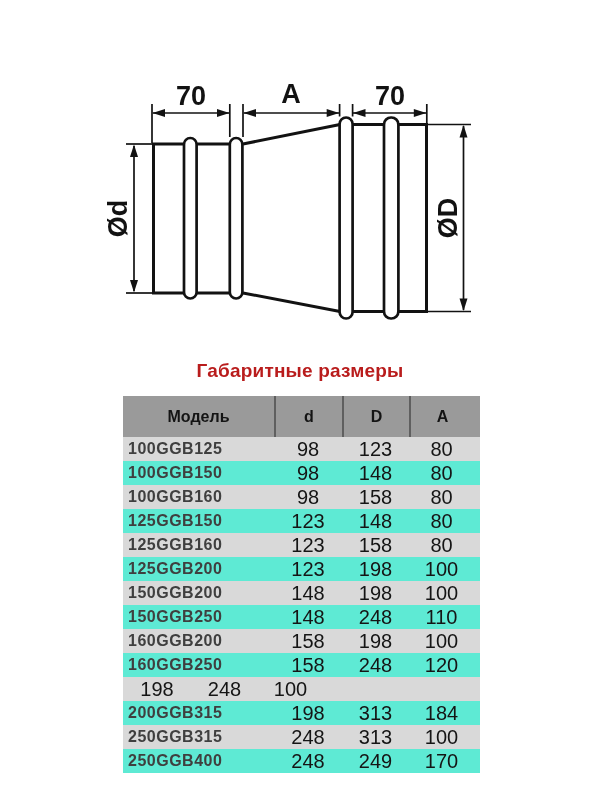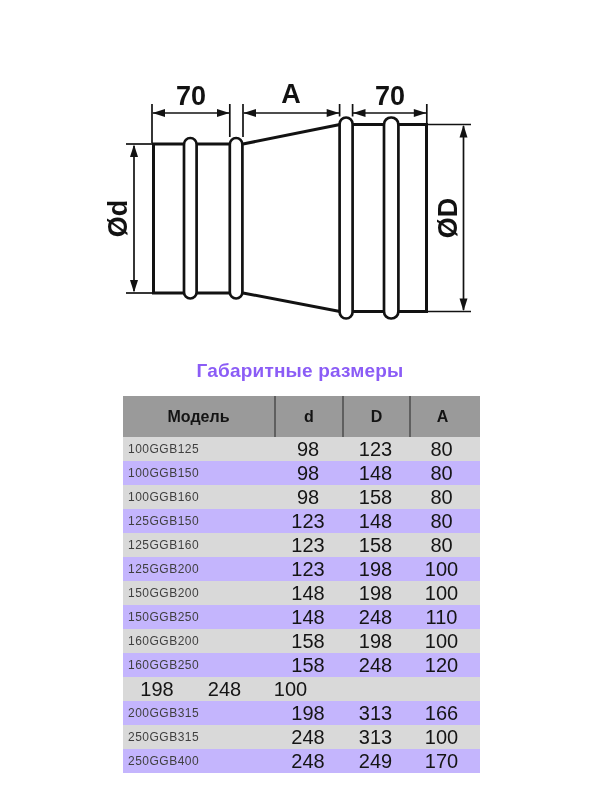--- a/index.html
+++ b/index.html
@@ -25,43 +25,43 @@
   svg .bead{stroke:var(--line);fill:#ffffff;stroke-width:2.7;}
   svg .ah{fill:var(--line);stroke:none;}
   svg text{
     fill:var(--line);font-family:"Liberation Sans", sans-serif;
     font-weight:bold;font-size:27px;
   }
 
   
   .section-title{
     position:absolute;top:360px;left:0;width:600px;height:24px;
-    text-align:center;font-size:19px;font-weight:bold;color:#8b5cf6;
+    text-align:center;font-size:19px;font-weight:bold;color:#b91c1c;
     letter-spacing:0.2px;
   }
 
   
   .dim-table{position:absolute;left:123px;top:396px;width:357px;font-size:15px;}
   .dim-table .c{box-sizing:border-box;display:flex;align-items:center;justify-content:center;height:100%;}
   .dim-table .c.w-model{width:151px;}
   .dim-table .c.w-d{width:68px;}
   .dim-table .c.w-D{width:67px;}
   .dim-table .c.w-A{width:65px;}
 
   .thead{
     display:flex;height:41px;background:var(--header-bg);
     font-weight:bold;color:var(--header-text);font-size:16px;
   }
   .thead .c + .c{border-left:2px solid var(--divider);}
 
-  .trow{display:flex;height:24px;background:#c4b5fd;}
+  .trow{display:flex;height:24px;background:#5eead4;}
   .trow:nth-child(odd){background:var(--stripe);}
   .trow .c.model{
     justify-content:flex-start;padding-left:5px;
-    color:var(--model-text);font-weight:400;letter-spacing:0.5px;font-size:12px;
+    color:var(--model-text);font-weight:700;letter-spacing:0.5px;font-size:16px;
   }
   .trow .c.num{font-weight:normal;color:var(--value-text);font-size:20px;}
 </style>
 </head>
 <body>
 
 <div class="page">
 
   <svg class="drawing" width="600" height="352" viewBox="0 0 600 352">
 
@@ -202,21 +202,21 @@
         </div>
         <div class="trow">
           <div class="c w-d num">198</div>
           <div class="c w-D num">248</div>
           <div class="c w-A num">100</div>
         </div>
         <div class="trow">
           <div class="c w-model model">200GGB315</div>
           <div class="c w-d num">198</div>
           <div class="c w-D num">313</div>
-          <div class="c w-A num">166</div>
+          <div class="c w-A num">184</div>
         </div>
         <div class="trow">
           <div class="c w-model model">250GGB315</div>
           <div class="c w-d num">248</div>
           <div class="c w-D num">313</div>
           <div class="c w-A num">100</div>
         </div>
         <div class="trow">
           <div class="c w-model model">250GGB400</div>
           <div class="c w-d num">248</div>

